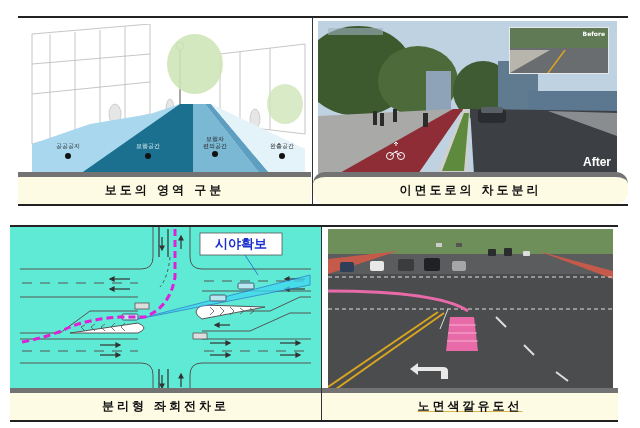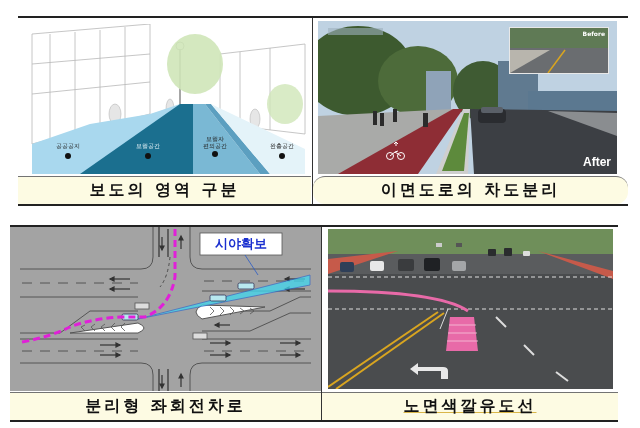--- a/index.html
+++ b/index.html
@@ -1,20 +1,20 @@
 <!DOCTYPE html>
 <html><head>
 <meta charset="utf-8">
 <style>
   html,body{margin:0;padding:0;background:#ffffff;}
   body{width:640px;height:428px;position:relative;overflow:hidden;font-family:"DejaVu Sans","Liberation Sans",sans-serif;}
   .tbl{position:absolute;border-top:2px solid #222;border-bottom:2px solid #222;}
   .cell{position:absolute;top:0;bottom:0;overflow:hidden;}
   .img{position:absolute;left:0;right:0;top:0;overflow:hidden;}
-  .cap{position:absolute;left:0;right:0;bottom:0;background:#fdfbe3;border-top:1px solid #737373;display:flex;align-items:center;justify-content:center;font-weight:bold;font-size:16px;color:#111;letter-spacing:3px;}
+  .cap{position:absolute;left:0;right:0;bottom:0;background:#fdfbe3;border-top:5px solid #737373;display:flex;align-items:center;justify-content:center;font-weight:bold;font-size:12px;color:#111;letter-spacing:3px;}
   .vdiv{position:absolute;top:0;bottom:0;width:1px;background:#333;}
   svg{display:block}
   .lbl{font-family:"DejaVu Sans",sans-serif;}
 </style>
 </head>
 <body>
 
 <div class="tbl" style="left:18px;top:16px;width:610px;height:186px;">
 
   <div class="cell" style="left:0;width:293px;">
@@ -129,21 +129,21 @@
     </div>
     <div class="cap" style="height:27px;border-radius:12px;">
       <span>이면도로의 차도분리</span>
     </div>
   </div>
 </div>
 
 <div class="tbl" style="left:10px;top:225px;width:608px;height:193px;">
 
   <div class="cell" style="left:0;width:311px;">
-    <div class="img" style="top:0;height:164px;background:#a3a3a3;">
+    <div class="img" style="top:0;height:164px;background:#5eead4;">
       <svg width="311" height="164" viewBox="0 0 311 164">
         <g stroke="#555" stroke-width="1" fill="none">
 
           <path d="M143 0 L143 30 Q143 42 131 42 L10 42"></path>
           <path d="M180 0 L180 30 Q180 42 192 42 L301 42"></path>
 
           <path d="M143 164 L143 148 Q143 136 131 136 L10 136"></path>
           <path d="M180 164 L180 148 Q180 136 192 136 L301 136"></path>
 
           <path d="M10 70 L128 70"></path>

